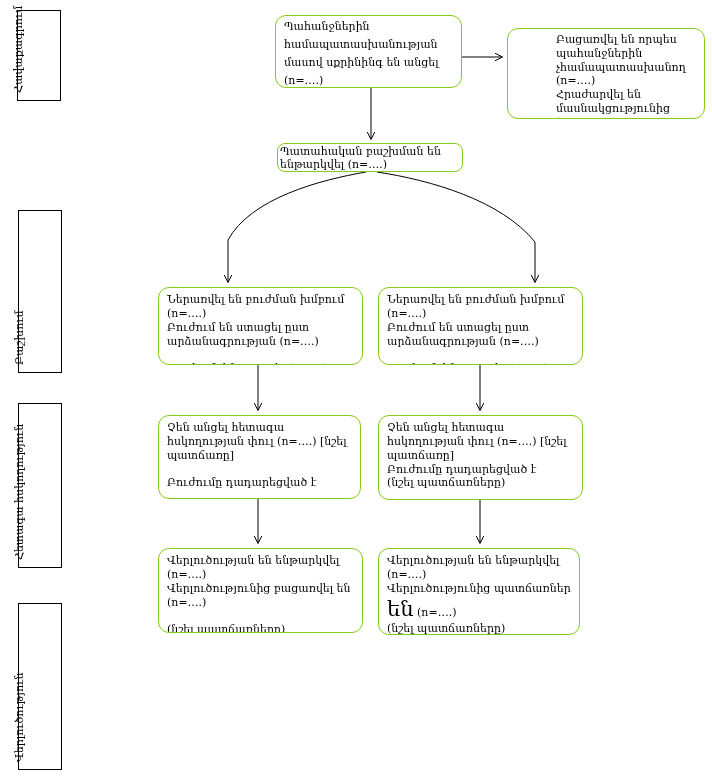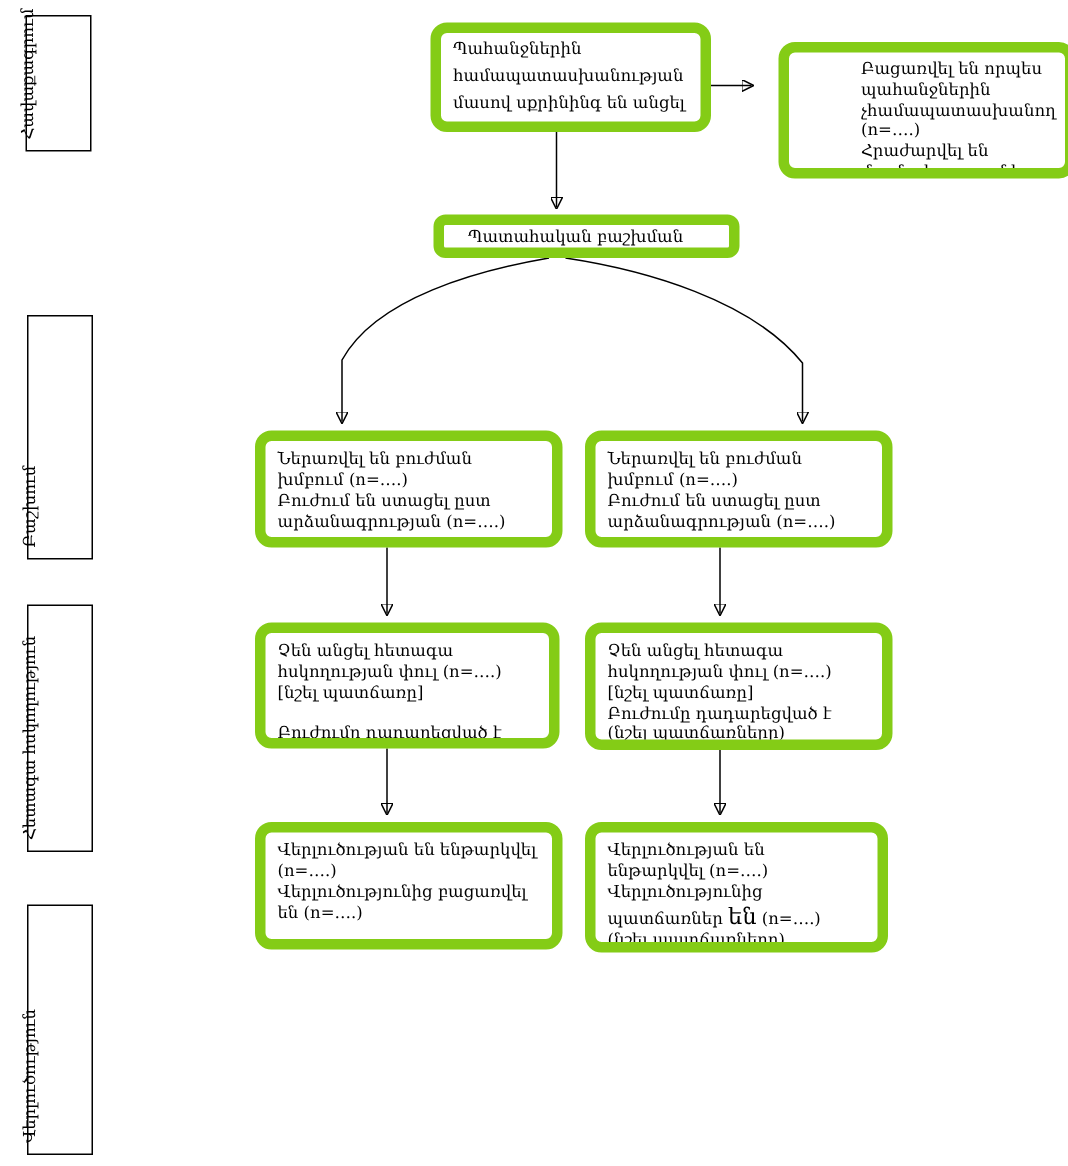--- a/index.html
+++ b/index.html
@@ -21,42 +21,41 @@
   .phase-label{
     position:absolute;
     left:7px;bottom:7px;
     transform:rotate(-90deg);
     transform-origin:0 100%;
     white-space:nowrap;
     font-size:11px;
   }
   .flow-box{
     position:absolute;
-    border:7px solid #84cc16;
+    border:1px solid #84cc16;
     border-radius:11px;
     background:#fff;
     box-sizing:border-box;
     padding:5px 8px;
     font-size:11px;
     line-height:1.26;
     white-space:pre-line;
     overflow:hidden;
-    margin-left:12px;
   }
   .box-screening{left:275px;top:15px;width:187px;height:73px;line-height:18px;padding-top:2px;}
   .box-excluded{left:507px;top:28px;width:198px;height:91px;line-height:13.8px;padding-top:4px;padding-left:48px;}
-  .box-randomized{left:277px;top:143px;width:204px;height:29px;border-radius:8px;padding:1px 16px;line-height:13px;}
+  .box-randomized{left:277px;top:143px;width:186px;height:29px;border-radius:8px;padding:1px 2px;line-height:13px;}
   .box-alloc-left{left:158px;top:287px;width:205px;height:78px;}
   .box-alloc-right{left:378px;top:287px;width:205px;height:78px;}
   .box-follow-left{left:158px;top:415px;width:203px;height:84px;}
   .box-follow-right{left:378px;top:415px;width:205px;height:85px;}
   .box-analysis-left{left:158px;top:548px;width:205px;height:85px;}
   .box-analysis-right{left:378px;top:548px;width:202px;height:87px;white-space:normal;}
   .box-analysis-right .line{white-space:pre-line;}
-  .em-big{font-size:15px;}
+  .em-big{font-size:21px;}
 </style>
 </head>
 <body>
 
 <div class="canvas">
 
   <svg class="connectors" viewBox="0 0 712 777" xmlns="http://www.w3.org/2000/svg">
     <defs>
       <marker id="arrow" viewBox="0 0 8 8" refX="6.5" refY="4" markerWidth="8" markerHeight="8" orient="auto">
         <path d="M0,0 L8,4 L0,8 z" fill="#000" stroke="none"></path>

